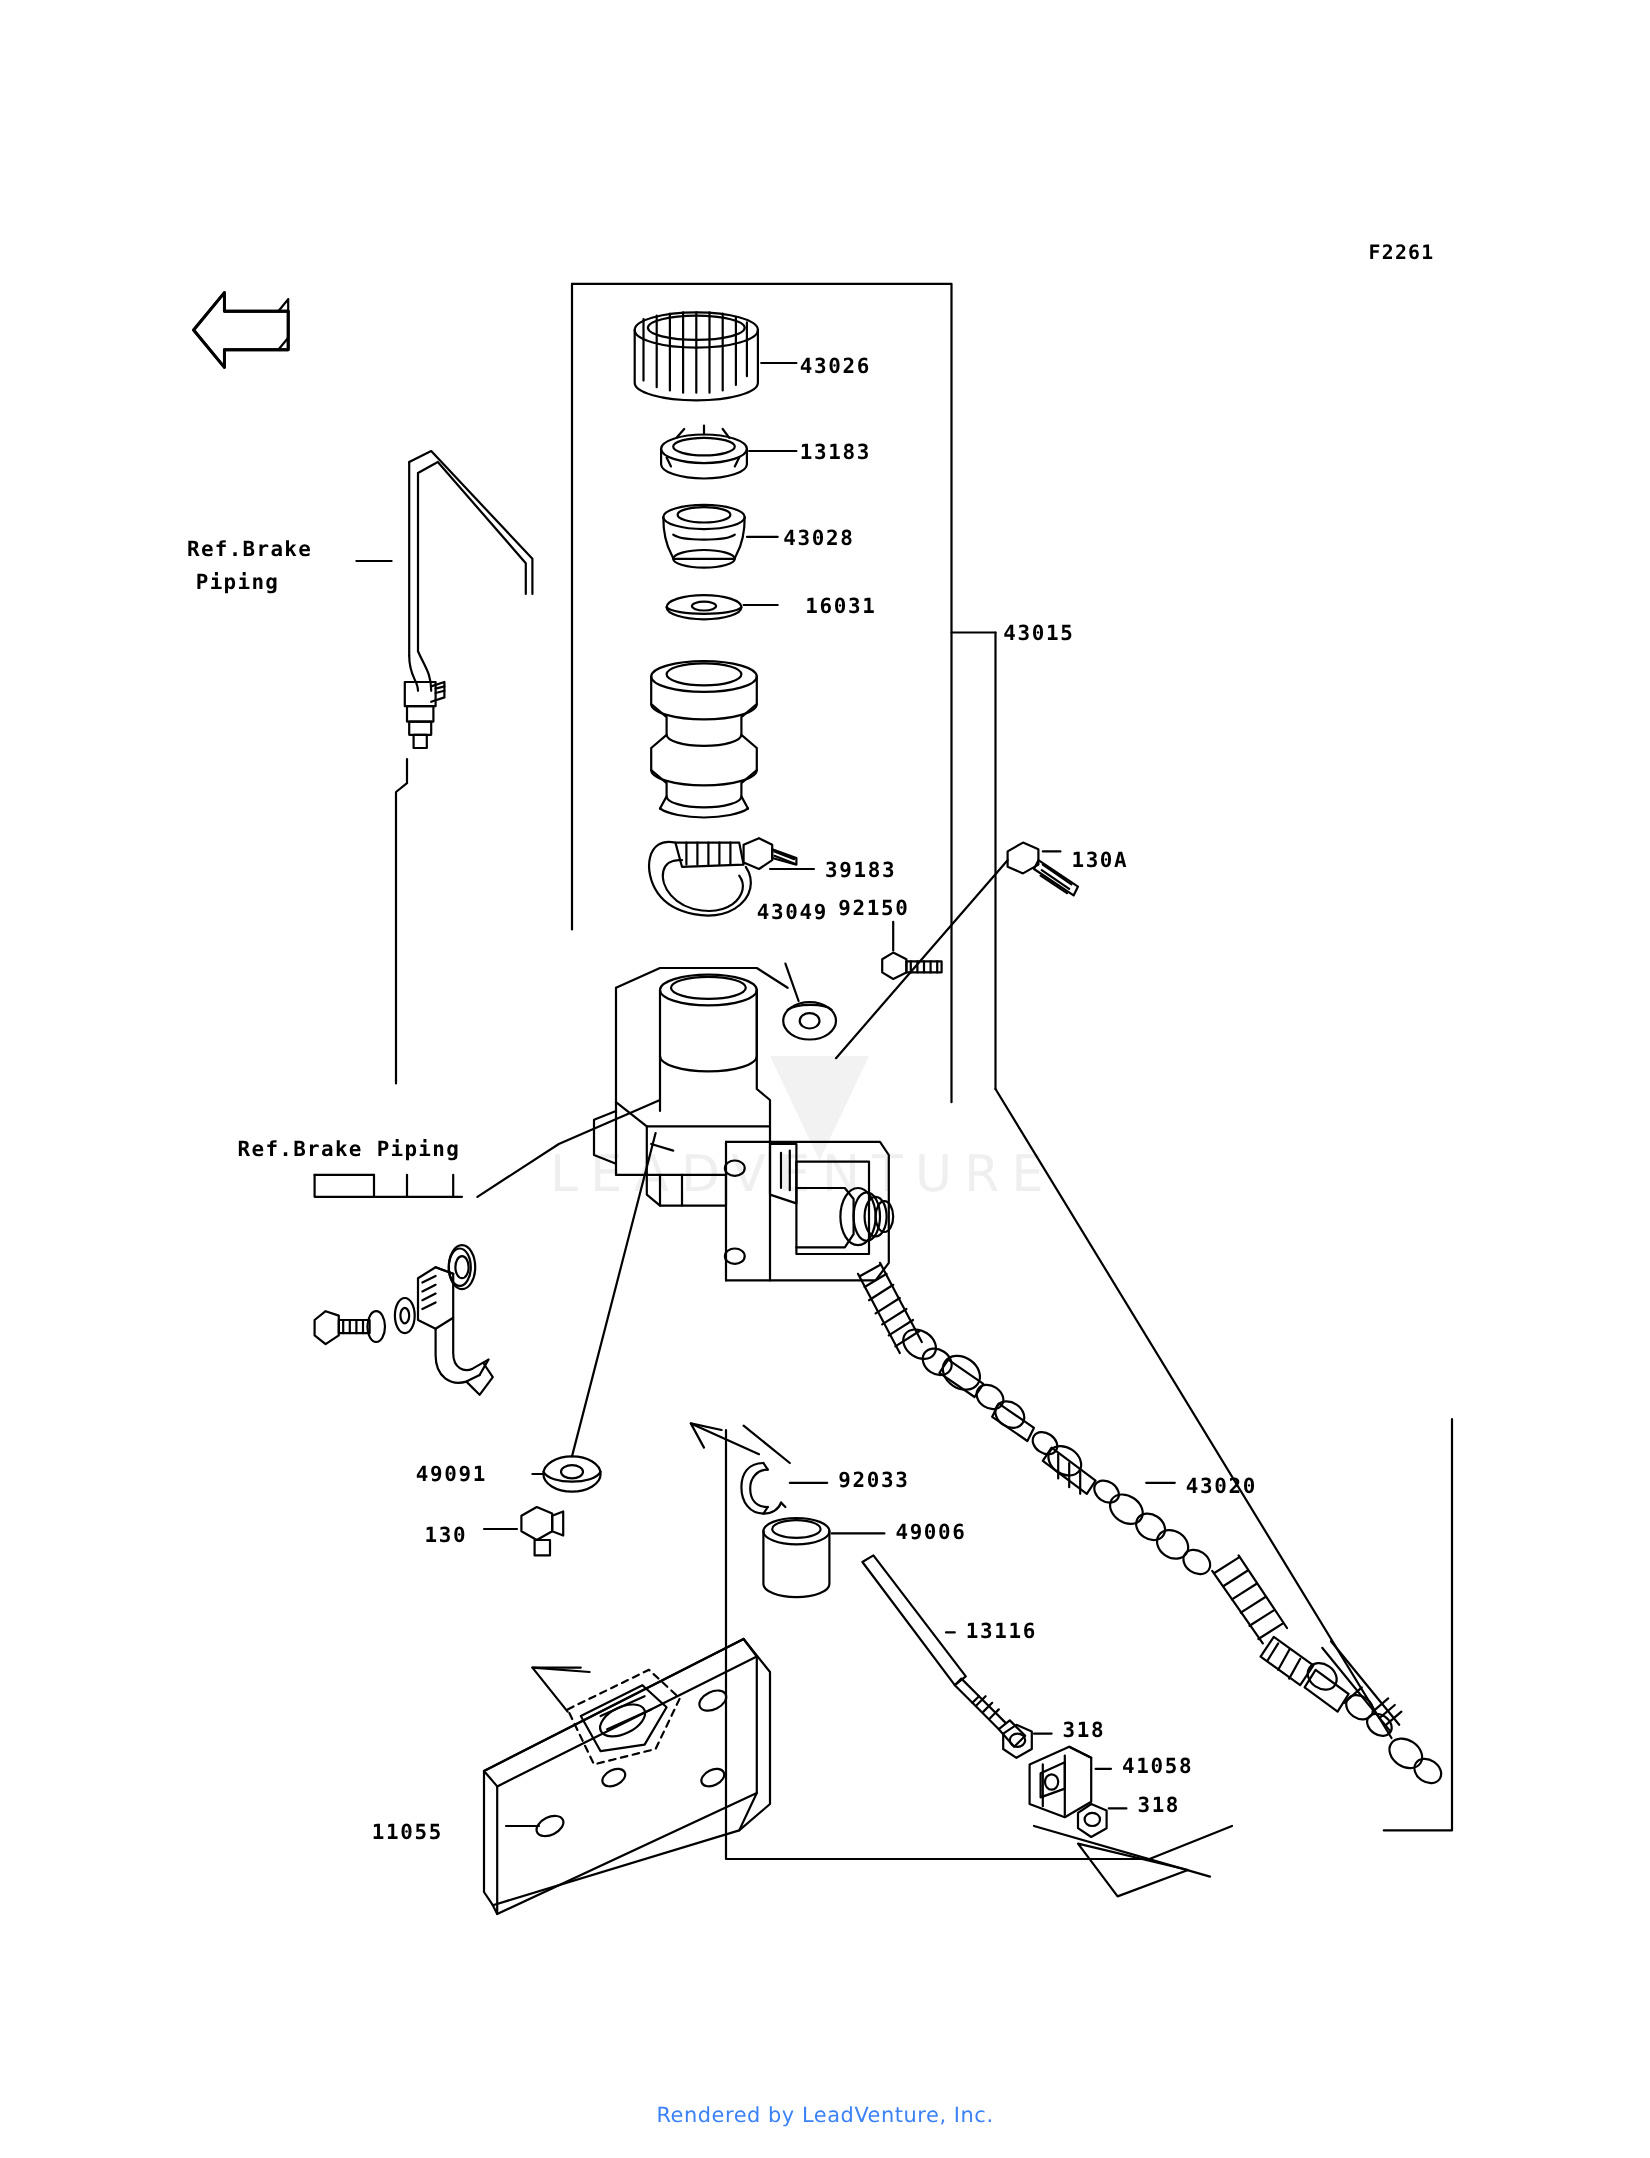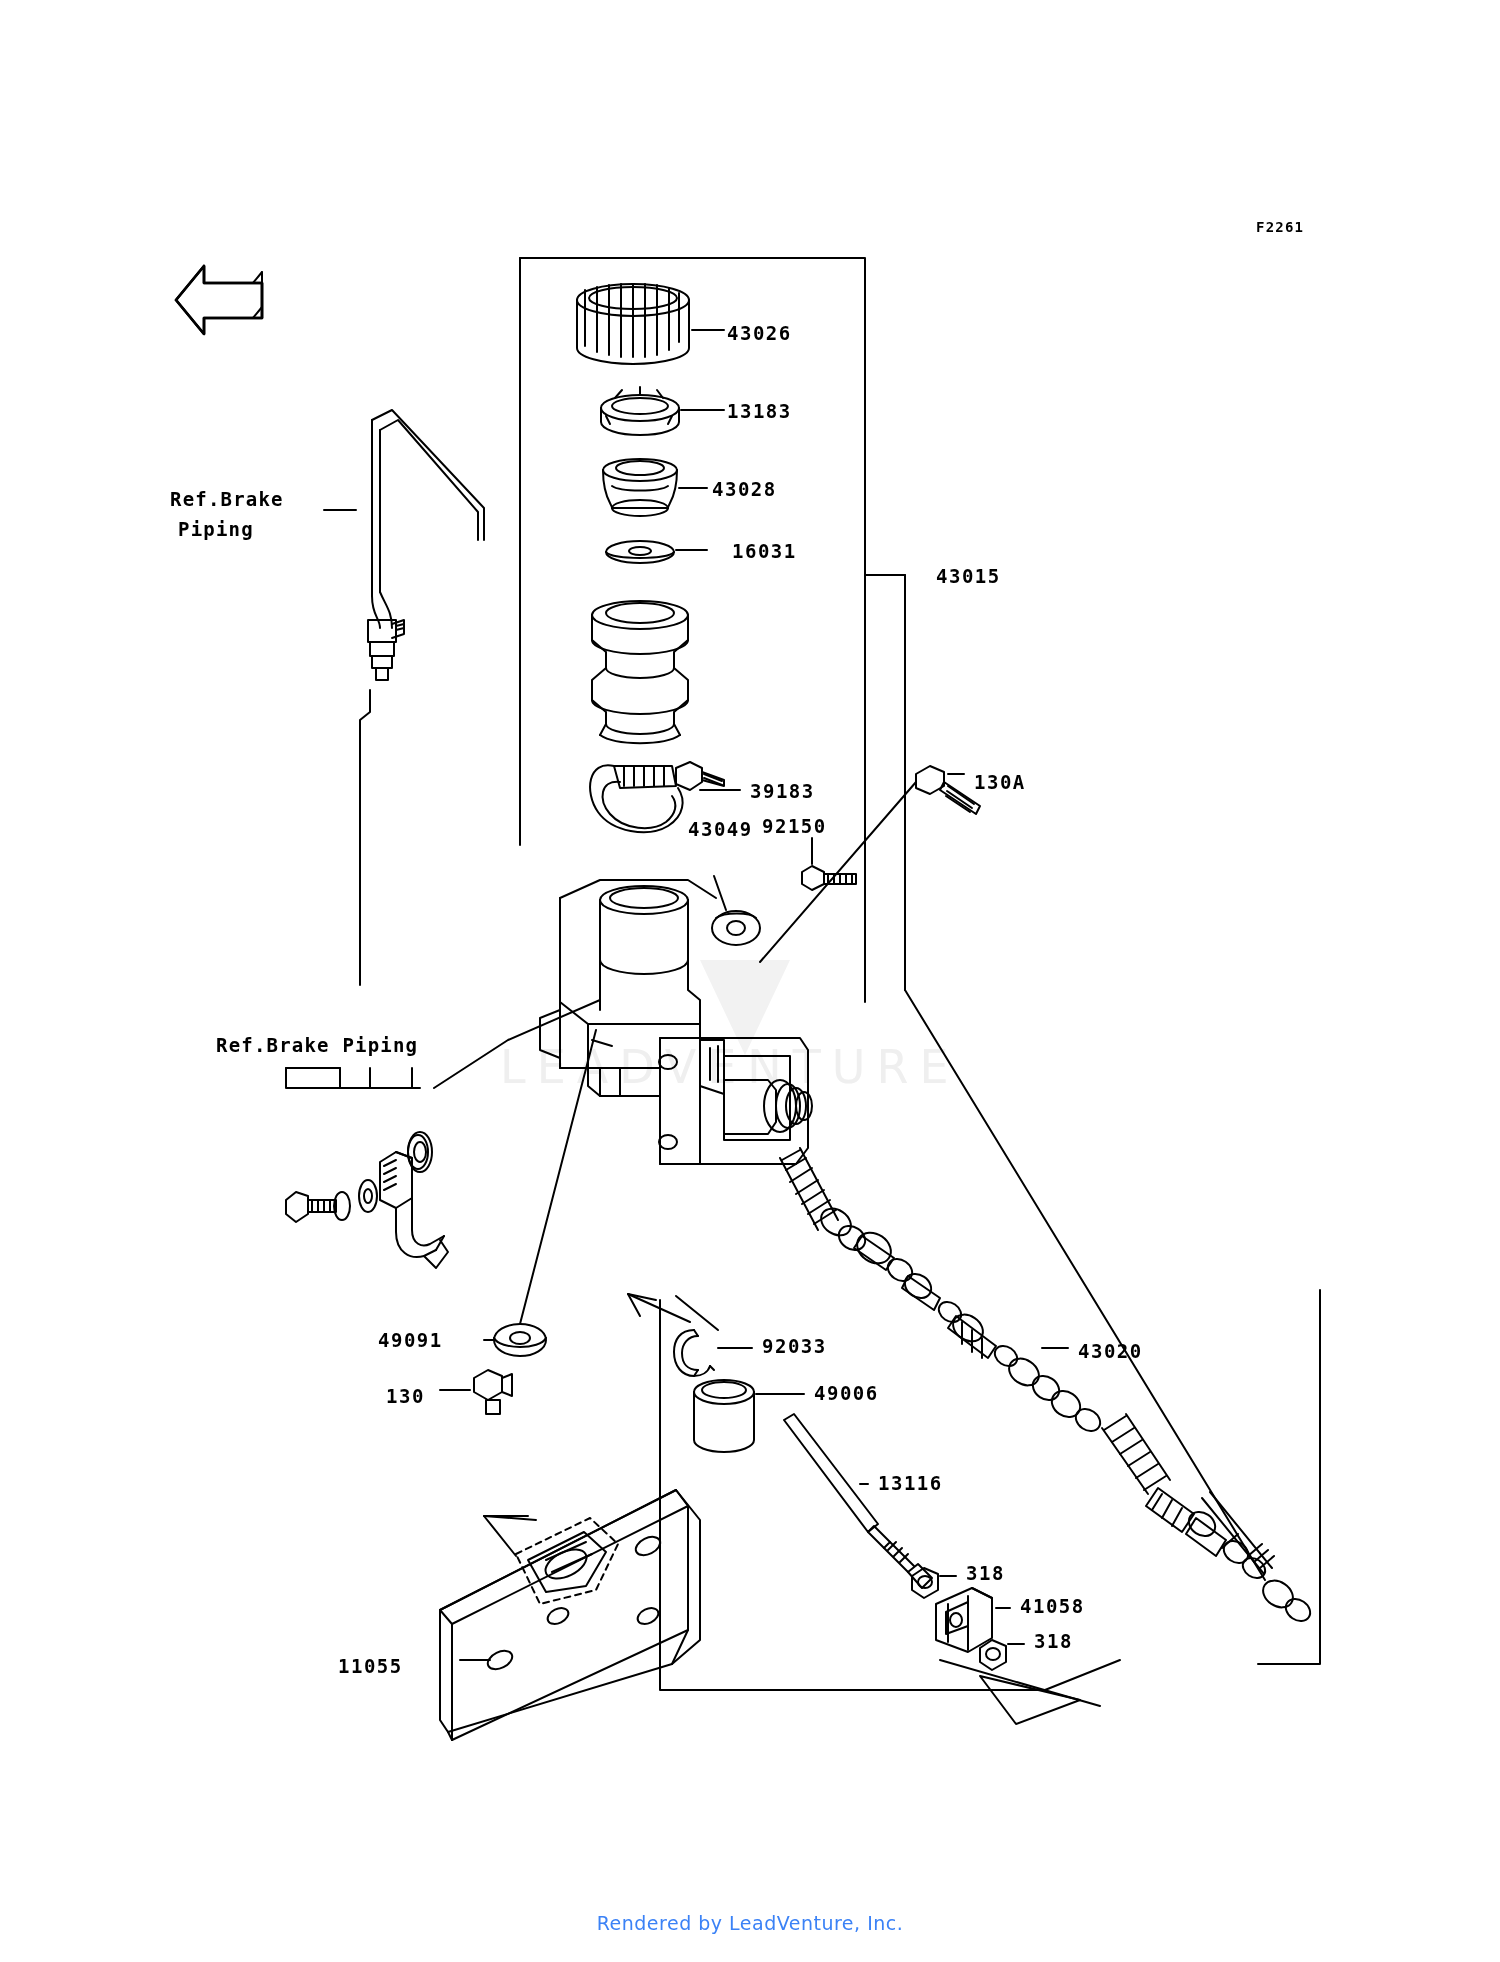--- a/index.html
+++ b/index.html
@@ -30,23 +30,22 @@
   .lbl {
     position: absolute;
     font-family: "DejaVu Sans Mono", monospace;
     font-weight: bold;
     font-size: 19px;
     letter-spacing: 1.5px;
     white-space: nowrap;
     color: #000;
   }
   .lbl.code {
-    font-size: 14px;
+    font-size: 18px;
     letter-spacing: 1.2px;
-    margin-left: 12px;
   }
   .ref {
     position: absolute;
     font-family: "DejaVu Sans Mono", monospace;
     font-weight: bold;
     font-size: 19px;
     letter-spacing: 1.2px;
     line-height: 30px;
     white-space: nowrap;
   }
@@ -408,21 +407,21 @@
   </div>
 
   <div class="ref" style="left:216px; top:1030px;">
     <div>Ref.Brake  Piping</div>
   </div>
 
   <div class="lbl" style="left:727px; top:322px;">43026</div>
   <div class="lbl" style="left:727px; top:400px;">13183</div>
   <div class="lbl" style="left:712px; top:478px;">43028</div>
   <div class="lbl" style="left:732px; top:540px;">16031</div>
-  <div class="lbl" style="left:912px; top:565px;margin-left:24px;">43015</div>
+  <div class="lbl" style="left:912px; top:565px;">43015</div>
   <div class="lbl" style="left:750px; top:780px;">39183</div>
   <div class="lbl" style="left:974px; top:771px;">130A</div>
   <div class="lbl" style="left:762px; top:815px;">92150</div>
   <div class="lbl" style="left:688px; top:818px;">43049</div>
   <div class="lbl" style="left:378px; top:1329px;">49091</div>
   <div class="lbl" style="left:762px; top:1335px;">92033</div>
   <div class="lbl" style="left:386px; top:1385px;">130</div>
   <div class="lbl" style="left:814px; top:1382px;">49006</div>
   <div class="lbl" style="left:1078px; top:1340px;">43020</div>
   <div class="lbl" style="left:878px; top:1472px;">13116</div>

